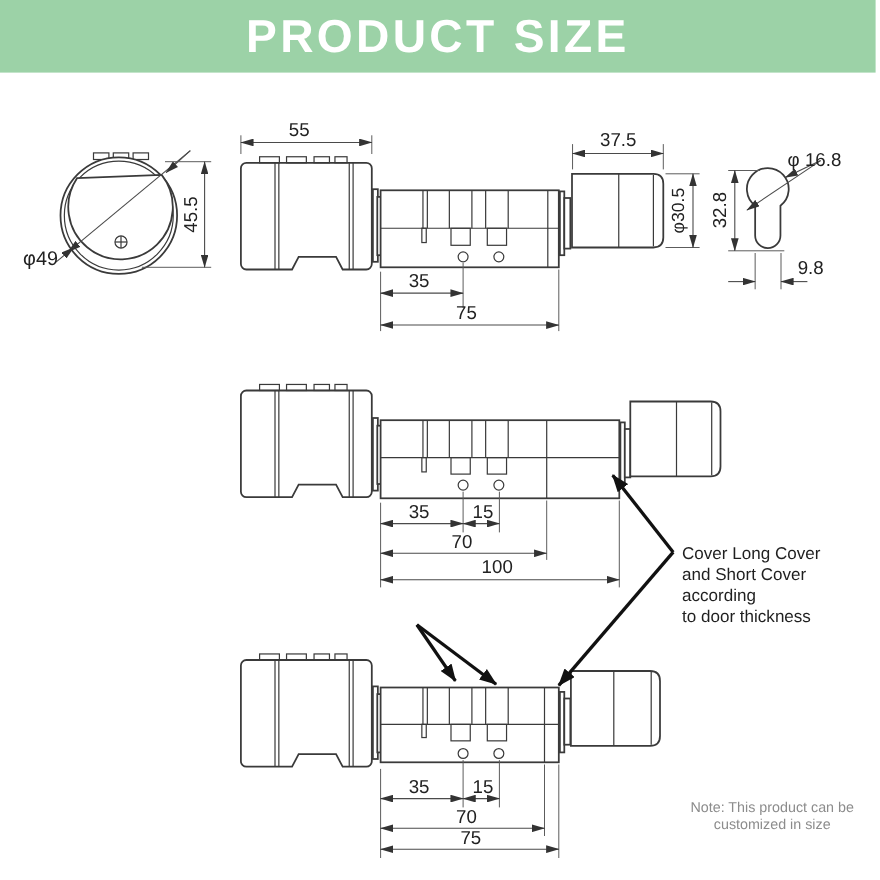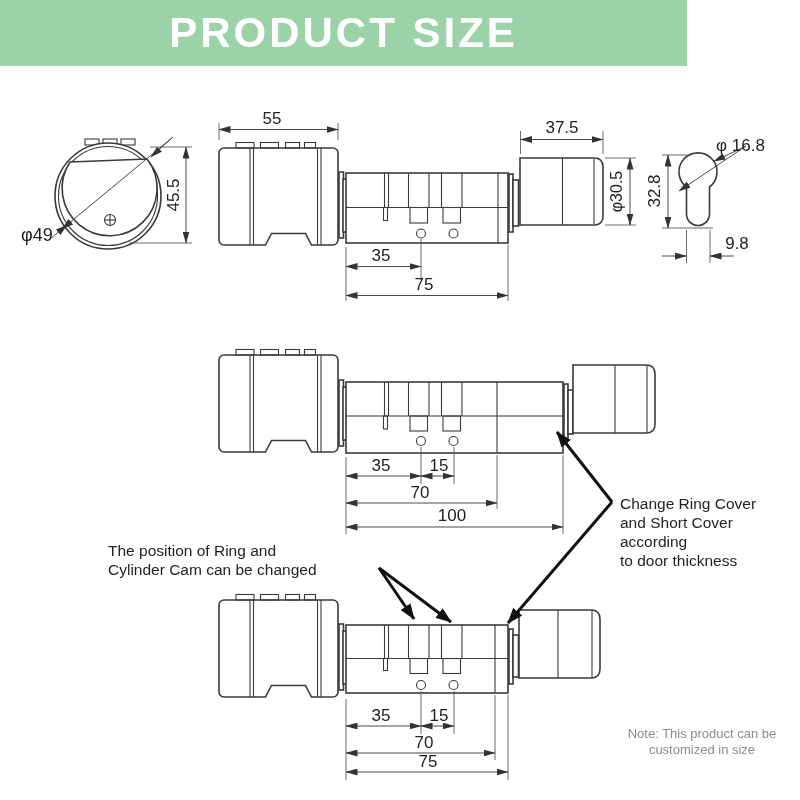--- a/index.html
+++ b/index.html
@@ -1,19 +1,19 @@
 <!DOCTYPE html>
 <html><head>
 <meta charset="utf-8">
 <style>
   html,body{margin:0;padding:0;}
   body{width:800px;height:800px;background:#ffffff;overflow:hidden;
        font-family:"Liberation Sans", sans-serif;}
   .page{position:relative;width:800px;height:800px;background:#fff;}
-  header.banner{position:absolute;left:0;top:0;width:687px;height:66px;
+  header.banner{position:absolute;left:0;top:0;width:796px;height:66px;
       background:#9cd2a7;display:flex;align-items:center;justify-content:center;}
   header.banner h1{margin:0;color:#ffffff;font-size:42px;font-weight:700;
       letter-spacing:3px;font-family:"Liberation Sans", sans-serif;}
   svg.drawing{position:absolute;left:0;top:0;}
   .anno{position:absolute;color:#1f1f1f;font-size:15.5px;line-height:19px;
       white-space:pre-line;}
   .anno.note{color:#8c8c8c;font-size:13px;line-height:15.5px;text-align:center;}
   text.dim{font-family:"Liberation Sans", sans-serif;font-size:17px;fill:#222;}
   text.dim.small{font-size:16px;}
   text.dia{font-family:"Liberation Sans", sans-serif;font-size:18px;fill:#222;}
@@ -216,22 +216,20 @@
     </g>
 
     <g>
       <line class="bigarrow" x1="379" y1="568" x2="414" y2="619" marker-end="url(#ab)"></line>
       <line class="bigarrow" x1="379" y1="568" x2="451" y2="622" marker-end="url(#ab)"></line>
       <line class="bigarrow" x1="612" y1="502" x2="557" y2="432" marker-end="url(#ab)"></line>
       <line class="bigarrow" x1="612" y1="502" x2="508" y2="623" marker-end="url(#ab)"></line>
     </g>
   </svg>
 
-  <div class="anno" style="left:108px;top:541px;">The position of Ring and
-Cylinder Cam can be changed</div>
-  <div class="anno" style="left:620px;top:494px;">Change Ring Cover
+  <div class="anno" style="left:620px;top:494px;">Cover Long Cover
 and Short Cover
 according
 to door thickness</div>
   <div class="anno note" style="left:616px;top:726px;width:172px;text-align:center;">Note: This product can be
 customized in size</div>
 
 </div>
 
 </body></html>

